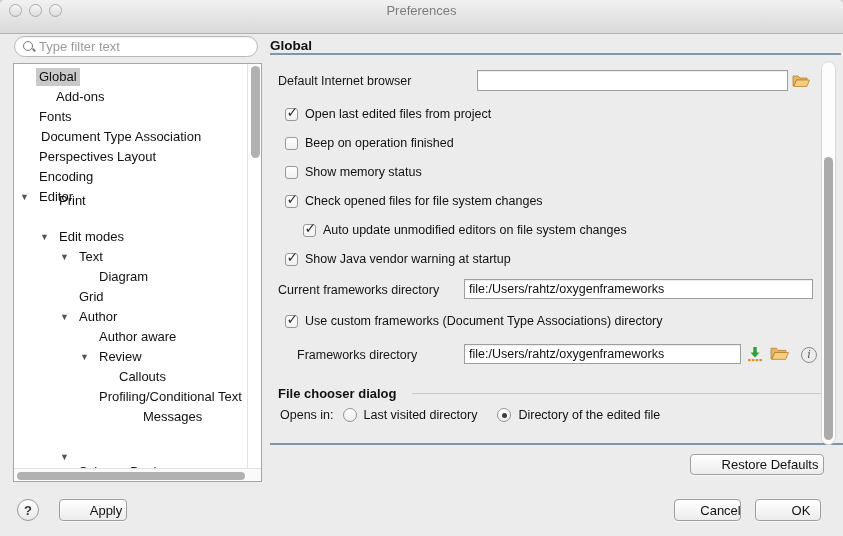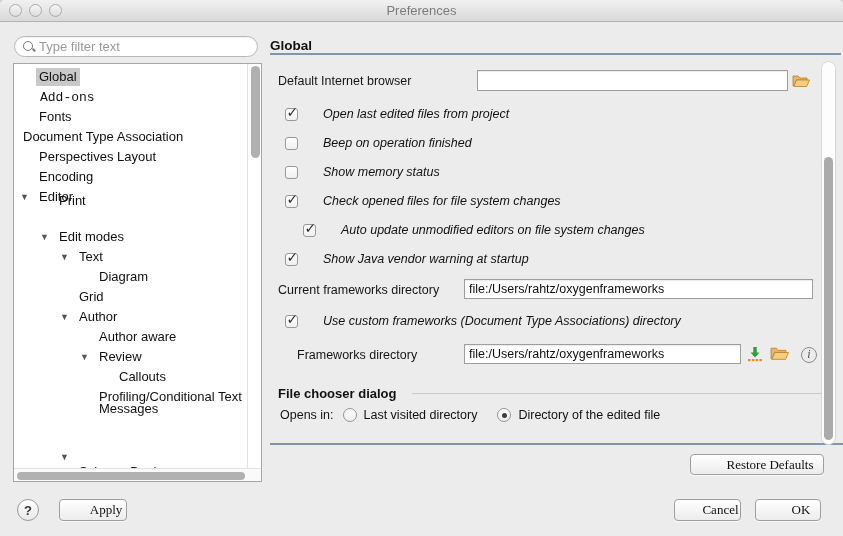--- a/index.html
+++ b/index.html
@@ -8,21 +8,21 @@
 
   .window {
     position:relative; width:843px; height:536px;
     background:#ececec; overflow:hidden;
     border-radius:5px 5px 0 0;
     font-size:13px; color:#111;
   }
 
   
   .titlebar {
-    position:absolute; left:0; top:0; width:843px; height:22px;
+    position:absolute; left:0; top:0; width:843px; height:34px;
     background:linear-gradient(#f1f1f1,#d9d9d9);
     border-bottom:1px solid #b3b3b3;
   }
   .traffic { position:absolute; left:9px; top:4px; display:flex; gap:7px; }
   .light {
     width:13px; height:13px; border-radius:50%;
     background:linear-gradient(#f7f7f7,#dcdcdc);
     border:1px solid #ababab; display:inline-block;
   }
   .win-title {
@@ -88,21 +88,21 @@
   .header-rule { position:absolute; left:270px; top:53px; width:571px; height:1.5px; background:#7d98ae; }
   .bottom-rule { position:absolute; left:270px; top:443px; width:573px; height:1.5px; background:#7d98ae; }
 
   .flabel { position:absolute; font-size:12.5px; color:#151515; }
   .tfield {
     position:absolute; background:#fff; border:1px solid #9e9e9e;
     font-family:inherit; font-size:12.5px; padding:0 4px; color:#111;
     box-shadow:inset 0 1px 1px rgba(0,0,0,0.08); outline:none;
   }
 
-  .cb-row { position:absolute; height:16px; display:flex; align-items:center; gap:25px;font-style:italic; }
+  .cb-row { position:absolute; height:16px; display:flex; align-items:center; gap:7px; }
   .checkbox {
     position:relative; width:13px; height:13px; flex:0 0 13px;
     background:linear-gradient(#fff,#f0f0f0); border:1px solid #989898; border-radius:3px;
   }
   .checkbox.checked::after {
     content:"\2713"; position:absolute; left:0.5px; top:-4.5px;
     font-size:14px; font-weight:bold; color:#2e2e2e;
   }
   .cb-label { font-size:12.5px; white-space:nowrap; }
 
@@ -126,21 +126,21 @@
   }
   .content-vthumb {
     position:absolute; left:2px; top:95px; width:9px; height:283px;
     background:#ababab; border-radius:5px;
   }
 
   
   .btn {
     position:absolute; border:1px solid #9f9f9f; border-radius:4px;
     background:linear-gradient(#ffffff,#ececec);
-    font-family:Liberation Serif, serif; font-size:13px; color:#111; text-align:center;
+    font-family:Liberation Sans, sans-serif; font-size:13px; color:#111; text-align:center;
     box-shadow:0 1px 0 rgba(255,255,255,0.7);
     display:flex; align-items:center; justify-content:center;
     cursor:default;
     padding-left:26px;
   }
   .btn-restore { left:690px; top:454px; width:134px; height:21px; }
   .btn-apply   { left:59px;  top:499px; width:68px;  height:22px; }
   .btn-cancel  { left:674px; top:499px; width:67px;  height:22px; }
   .btn-ok      { left:755px; top:499px; width:66px;  height:22px; }
   .help-btn {
@@ -174,37 +174,37 @@
   </div>
 
   <div class="search-field">
     <span class="mag"></span>
     <input type="text" placeholder="Type filter text" style="">
   </div>
 
   <div class="tree-panel">
     <div class="tree-rows">
         <div class="tree-row" style="top: 3px;"><span class="tree-label selected" style="margin-left: 22px;">Global</span></div>
-        <div class="tree-row" style="top: 23px;"><span class="tree-label" style="margin-left: 23px; font-family: Liberation Mono, monospace;">Add-ons</span></div>
+        <div class="tree-row" style="top: 23px;"><span class="tree-label" style="margin-left: 39px;">Add-ons</span></div>
         <div class="tree-row" style="top: 43px;"><span class="tree-label" style="margin-left: 22px;">Fonts</span></div>
-        <div class="tree-row" style="top: 63px;"><span class="tree-label" style="margin-left: 6px; text-align: center;">Document Type Association</span></div>
+        <div class="tree-row" style="top: 63px;"><span class="tree-label" style="margin-left: 24px; text-align: center;">Document Type Association</span></div>
         <div class="tree-row" style="top: 83px;"><span class="tree-label" style="margin-left: 22px;">Perspectives Layout</span></div>
         <div class="tree-row" style="top: 103px;"><span class="tree-label" style="margin-left: 22px;">Encoding</span></div>
         <div class="tree-row" style="top: 123px;"><span class="tri" style="left: 6px;">▼</span><span class="tree-label" style="margin-left: 22px;">Editor</span></div>
         <div class="tree-row" style="top: 127px;"><span class="tree-label" style="margin-left: 42px;">Print</span></div>
         <div class="tree-row" style="top: 163px;"><span class="tri" style="left: 26px;">▼</span><span class="tree-label" style="margin-left: 42px;">Edit modes</span></div>
         <div class="tree-row" style="top: 183px;"><span class="tri" style="left: 46px;">▼</span><span class="tree-label" style="margin-left: 62px;">Text</span></div>
         <div class="tree-row" style="top: 203px;"><span class="tree-label" style="margin-left: 82px;">Diagram</span></div>
         <div class="tree-row" style="top: 223px;"><span class="tree-label" style="margin-left: 62px;">Grid</span></div>
         <div class="tree-row" style="top: 243px;"><span class="tri" style="left: 46px;">▼</span><span class="tree-label" style="margin-left: 62px;">Author</span></div>
         <div class="tree-row" style="top: 263px;"><span class="tree-label" style="margin-left: 82px;">Author aware</span></div>
         <div class="tree-row" style="top: 283px;"><span class="tri" style="left: 66px;">▼</span><span class="tree-label" style="margin-left: 82px;">Review</span></div>
         <div class="tree-row" style="top: 303px;"><span class="tree-label" style="margin-left: 102px;">Callouts</span></div>
         <div class="tree-row" style="top: 323px;"><span class="tree-label" style="margin-left: 82px;">Profiling/Conditional Text</span></div>
-        <div class="tree-row" style="top: 335px;"><span class="tree-label" style="margin-left: 82px;">Messages</span></div>
+        <div class="tree-row" style="top: 343px; padding-left: 44px;"><span class="tree-label" style="margin-left: 82px;">Messages</span></div>
         <div class="tree-row" style="top: 383px;"><span class="tri" style="left: 46px;">▼</span><span class="tree-label" style="margin-left: 62px; margin-top: 16px;">Schema Design</span></div>
       </div>
     <div class="tree-vscroll">
       <div class="tree-vthumb"></div>
     </div>
     <div class="tree-hscroll">
       <div class="tree-hthumb"></div>
     </div>
   </div>
 

